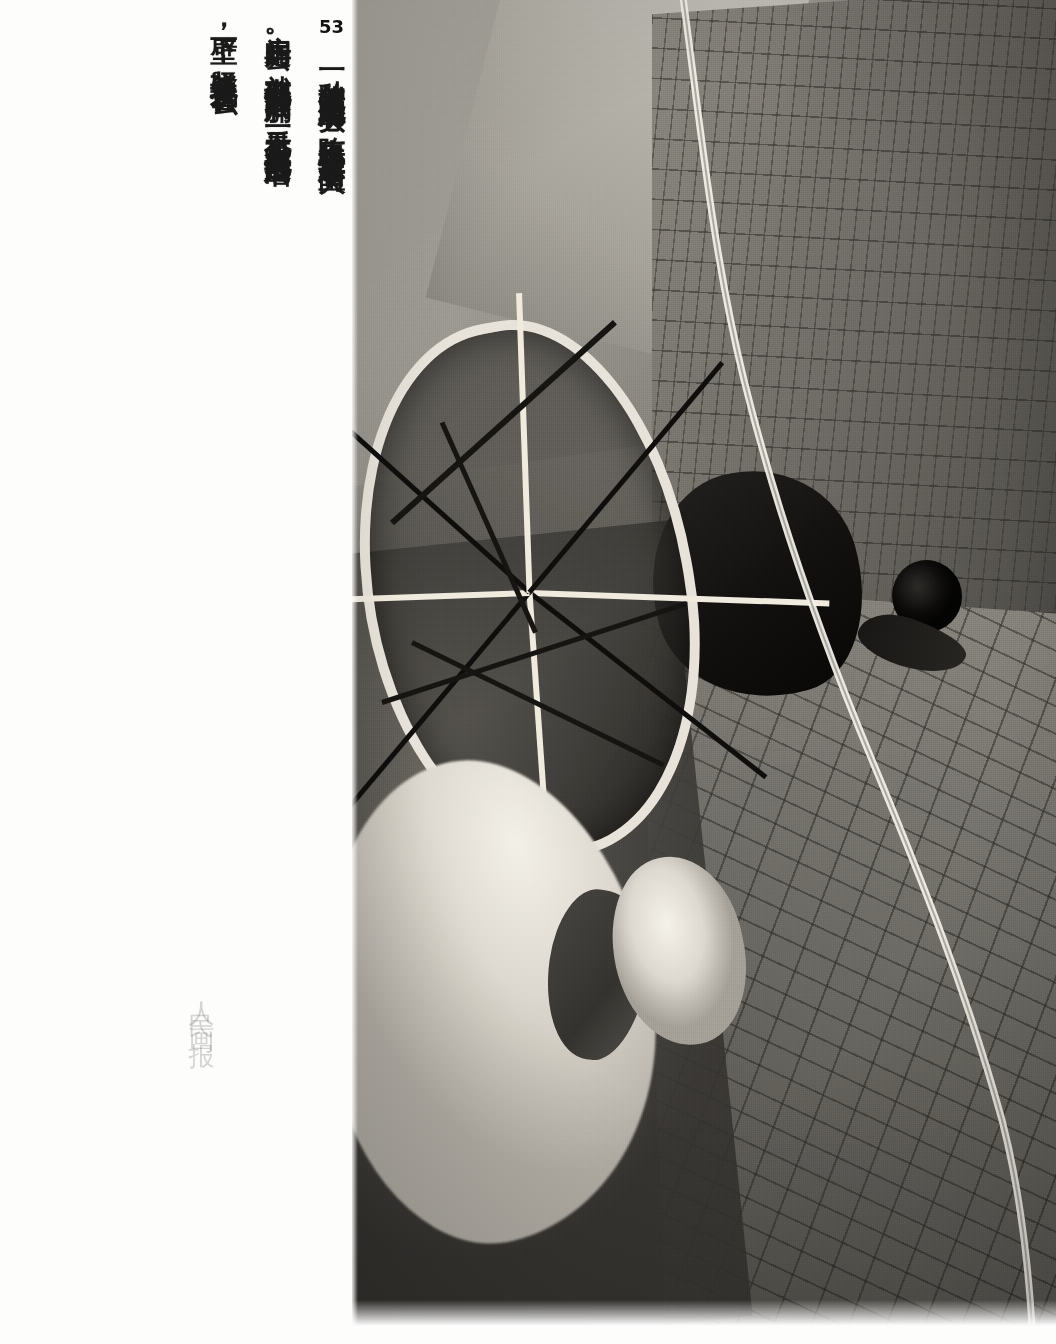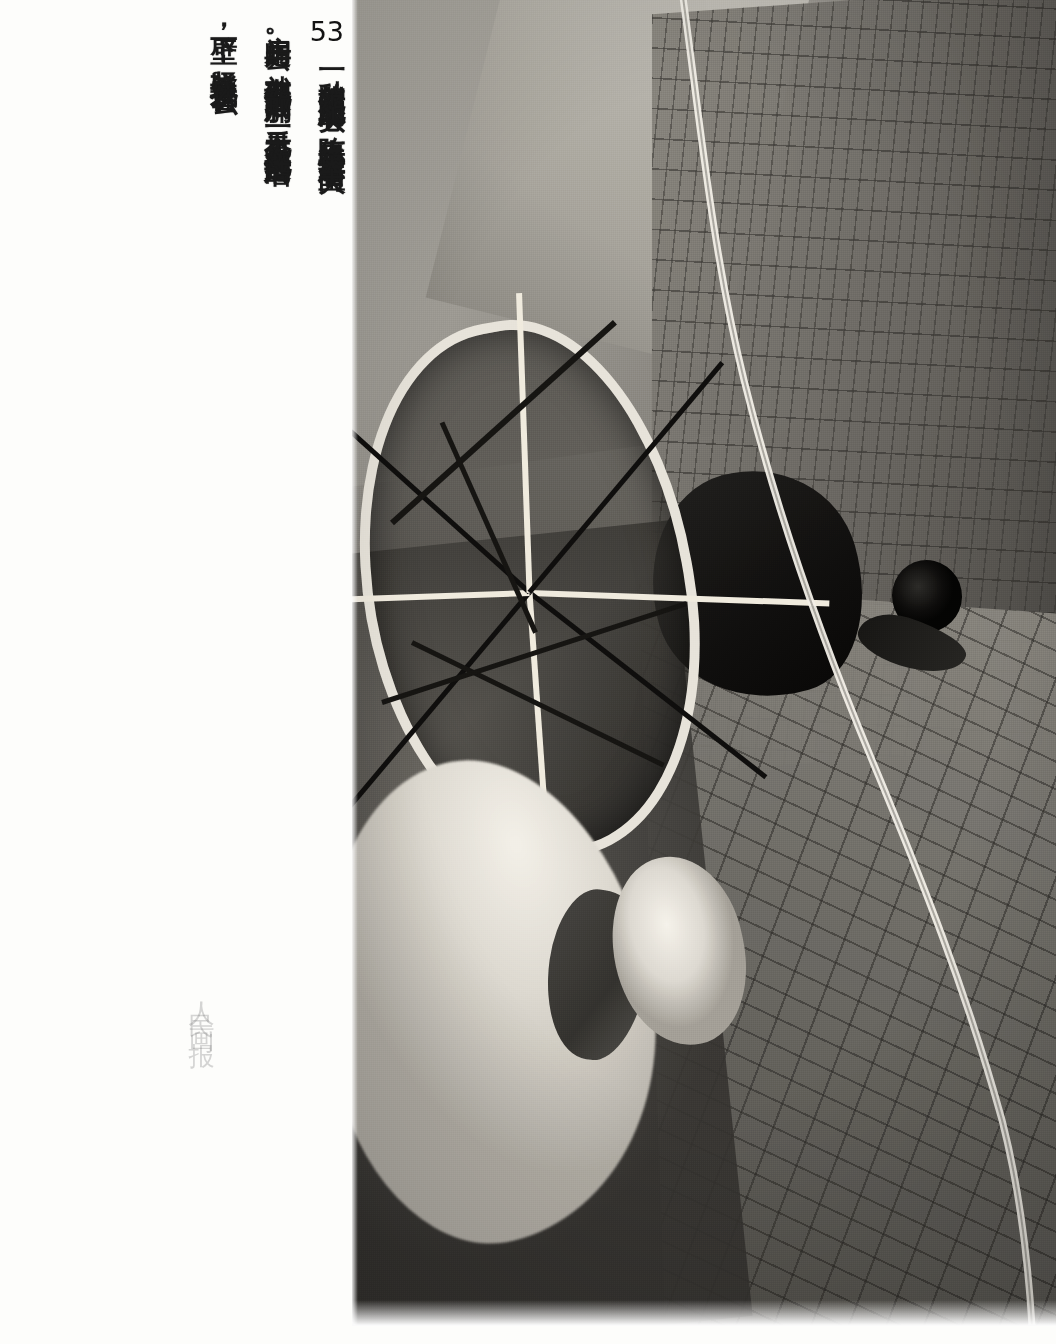--- a/index.html
+++ b/index.html
@@ -287,22 +287,22 @@
   }
   .cap-col.c1 { right: 4px; }
   .cap-col.c2 { right: 58px; }
   .cap-col.c3 { right: 112px; }
 
   .cap-num {
     position: absolute;
     right: 6px;
     top: 8px;
     writing-mode: horizontal-tb;
-    font-size: 27px;
-    font-weight: 400;
+    font-size: 18px;
+    font-weight: 700;
     color: #131313;
     letter-spacing: 0px;
   }
 
   
   .faint-mark {
     position: absolute;
     left: 150px;
     top: 980px;
     width: 70px;

